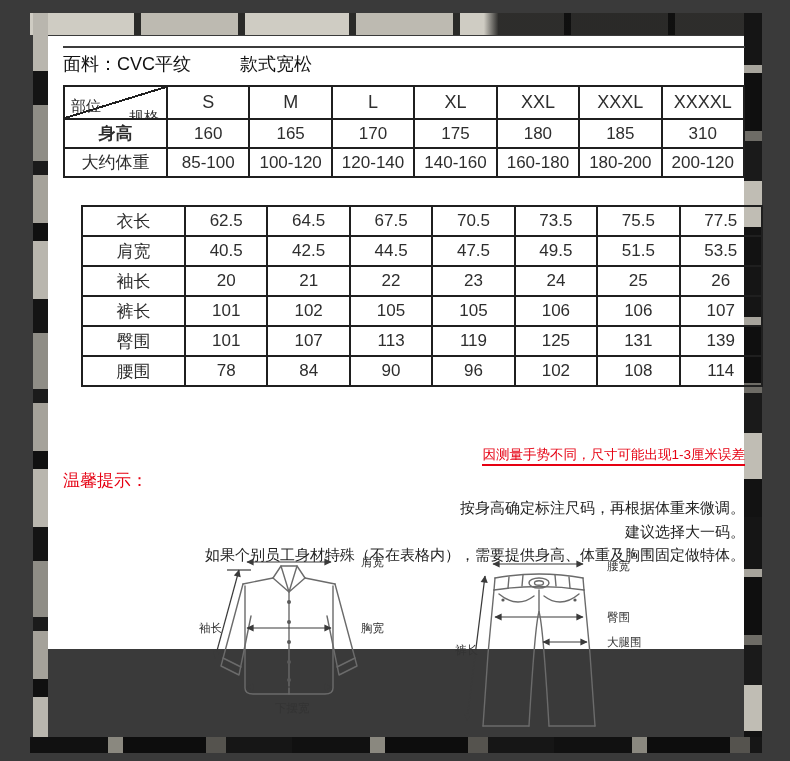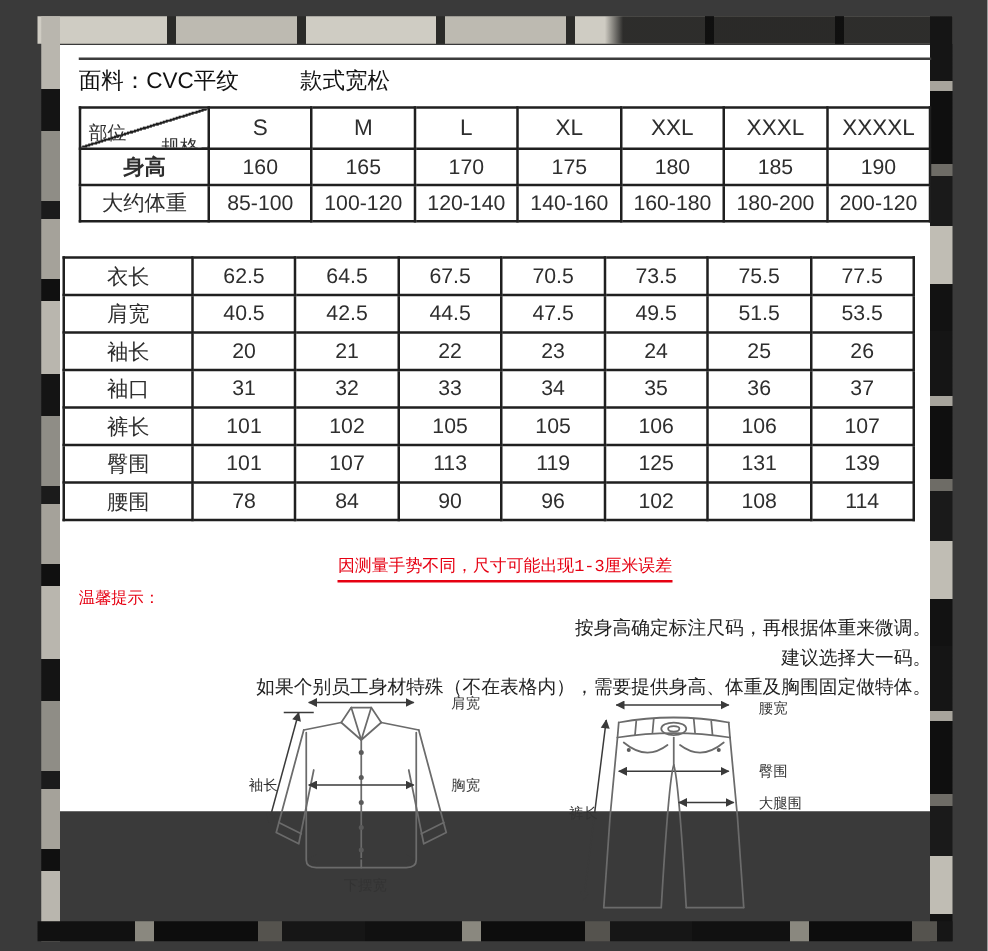--- a/index.html
+++ b/index.html
@@ -39,39 +39,39 @@
   .head-style{position:absolute;left:177px;top:0;}
 
   
   table{border-collapse:collapse;table-layout:fixed;width:682px;}
   td{border:2px solid #1f1f1f;text-align:center;vertical-align:middle;
      color:#2e2e2e;font-size:17px;padding:0;overflow:hidden;}
   col.labelcol{width:103px;}
   .size-table{position:absolute;top:49px;left:15px;}
   .size-table tr.hdr td{height:31px;font-size:18px;}
   .size-table tr.gen td{height:27px;}
-  .measure-table{position:absolute;top:169px;left:2px;}
+  .measure-table{position:absolute;top:169px;left:33px;}
   .measure-table tr td{height:28px;}
   td.rowlabel{font-size:17px;}
   td.rowlabel.bold{font-weight:bold;}
   
   .corner{
     position:relative;
     background-image:linear-gradient(to bottom right,
       transparent calc(50% - 1px), #1f1f1f calc(50% - 1px),
       #1f1f1f calc(50% + 1px), transparent calc(50% + 1px));
   }
   .corner .c-top{position:absolute;top:2px;right:7px;font-size:15px;color:#2e2e2e;margin-top:19px;}
   .corner .c-bottom{position:absolute;bottom:2px;left:6px;font-size:15px;color:#2e2e2e;}
 
   
   .notes{position:absolute;top:410px;left:15px;width:682px;color:#222;}
-  .deviation{text-align:center;font-size:13.5px;line-height:17px;font-family:Liberation Mono, monospace;}
+  .deviation{text-align:right;font-size:13.5px;line-height:17px;}
   .deviation span{display:inline-block;border-bottom:2px solid; padding-bottom:1px;}
-  .tips-title{font-size:13px;margin-top:3px;}
+  .tips-title{font-size:17px;margin-top:3px;}
   .note-lines{margin-top:4px;padding-left:16px;font-size:15px;line-height:23.5px;text-align:right;}
 
   
   .diagrams{position:absolute;top:518px;left:15px;width:682px;height:190px;display:flex;align-items:flex-start;}
   .jacket-svg{margin-left:136px;}
   .pants-svg{margin-left:44px;}
   svg{display:block;}
   .g-line{fill:none;stroke:#6b6b6b;stroke-width:1.4;stroke-linejoin:round;stroke-linecap:round;}
   .m-line{fill:none;stroke:#3a3a3a;stroke-width:1.2;}
   .dot{fill:#5a5a5a;stroke:none;}
@@ -122,21 +122,21 @@
     </tbody>
     <tbody>
         <tr class="gen">
           <td class="rowlabel bold">身高</td>
           <td>160</td>
           <td>165</td>
           <td>170</td>
           <td>175</td>
           <td>180</td>
           <td>185</td>
-          <td>190</td>
+          <td>310</td>
         </tr>
         <tr class="gen">
           <td class="rowlabel">大约体重</td>
           <td>85-100</td>
           <td>100-120</td>
           <td>120-140</td>
           <td>140-160</td>
           <td>160-180</td>
           <td>180-200</td>
           <td>200-120</td>
@@ -178,30 +178,20 @@
         </tr>
         <tr>
           <td class="rowlabel">袖长</td>
           <td>20</td>
           <td>21</td>
           <td>22</td>
           <td>23</td>
           <td>24</td>
           <td>25</td>
           <td>26</td>
-        </tr>
-        <tr>
-          <td class="rowlabel">袖口</td>
-          <td>31</td>
-          <td>32</td>
-          <td>33</td>
-          <td>34</td>
-          <td>35</td>
-          <td>36</td>
-          <td>37</td>
         </tr>
         <tr>
           <td class="rowlabel">裤长</td>
           <td>101</td>
           <td>102</td>
           <td>105</td>
           <td>105</td>
           <td>106</td>
           <td>106</td>
           <td>107</td>

